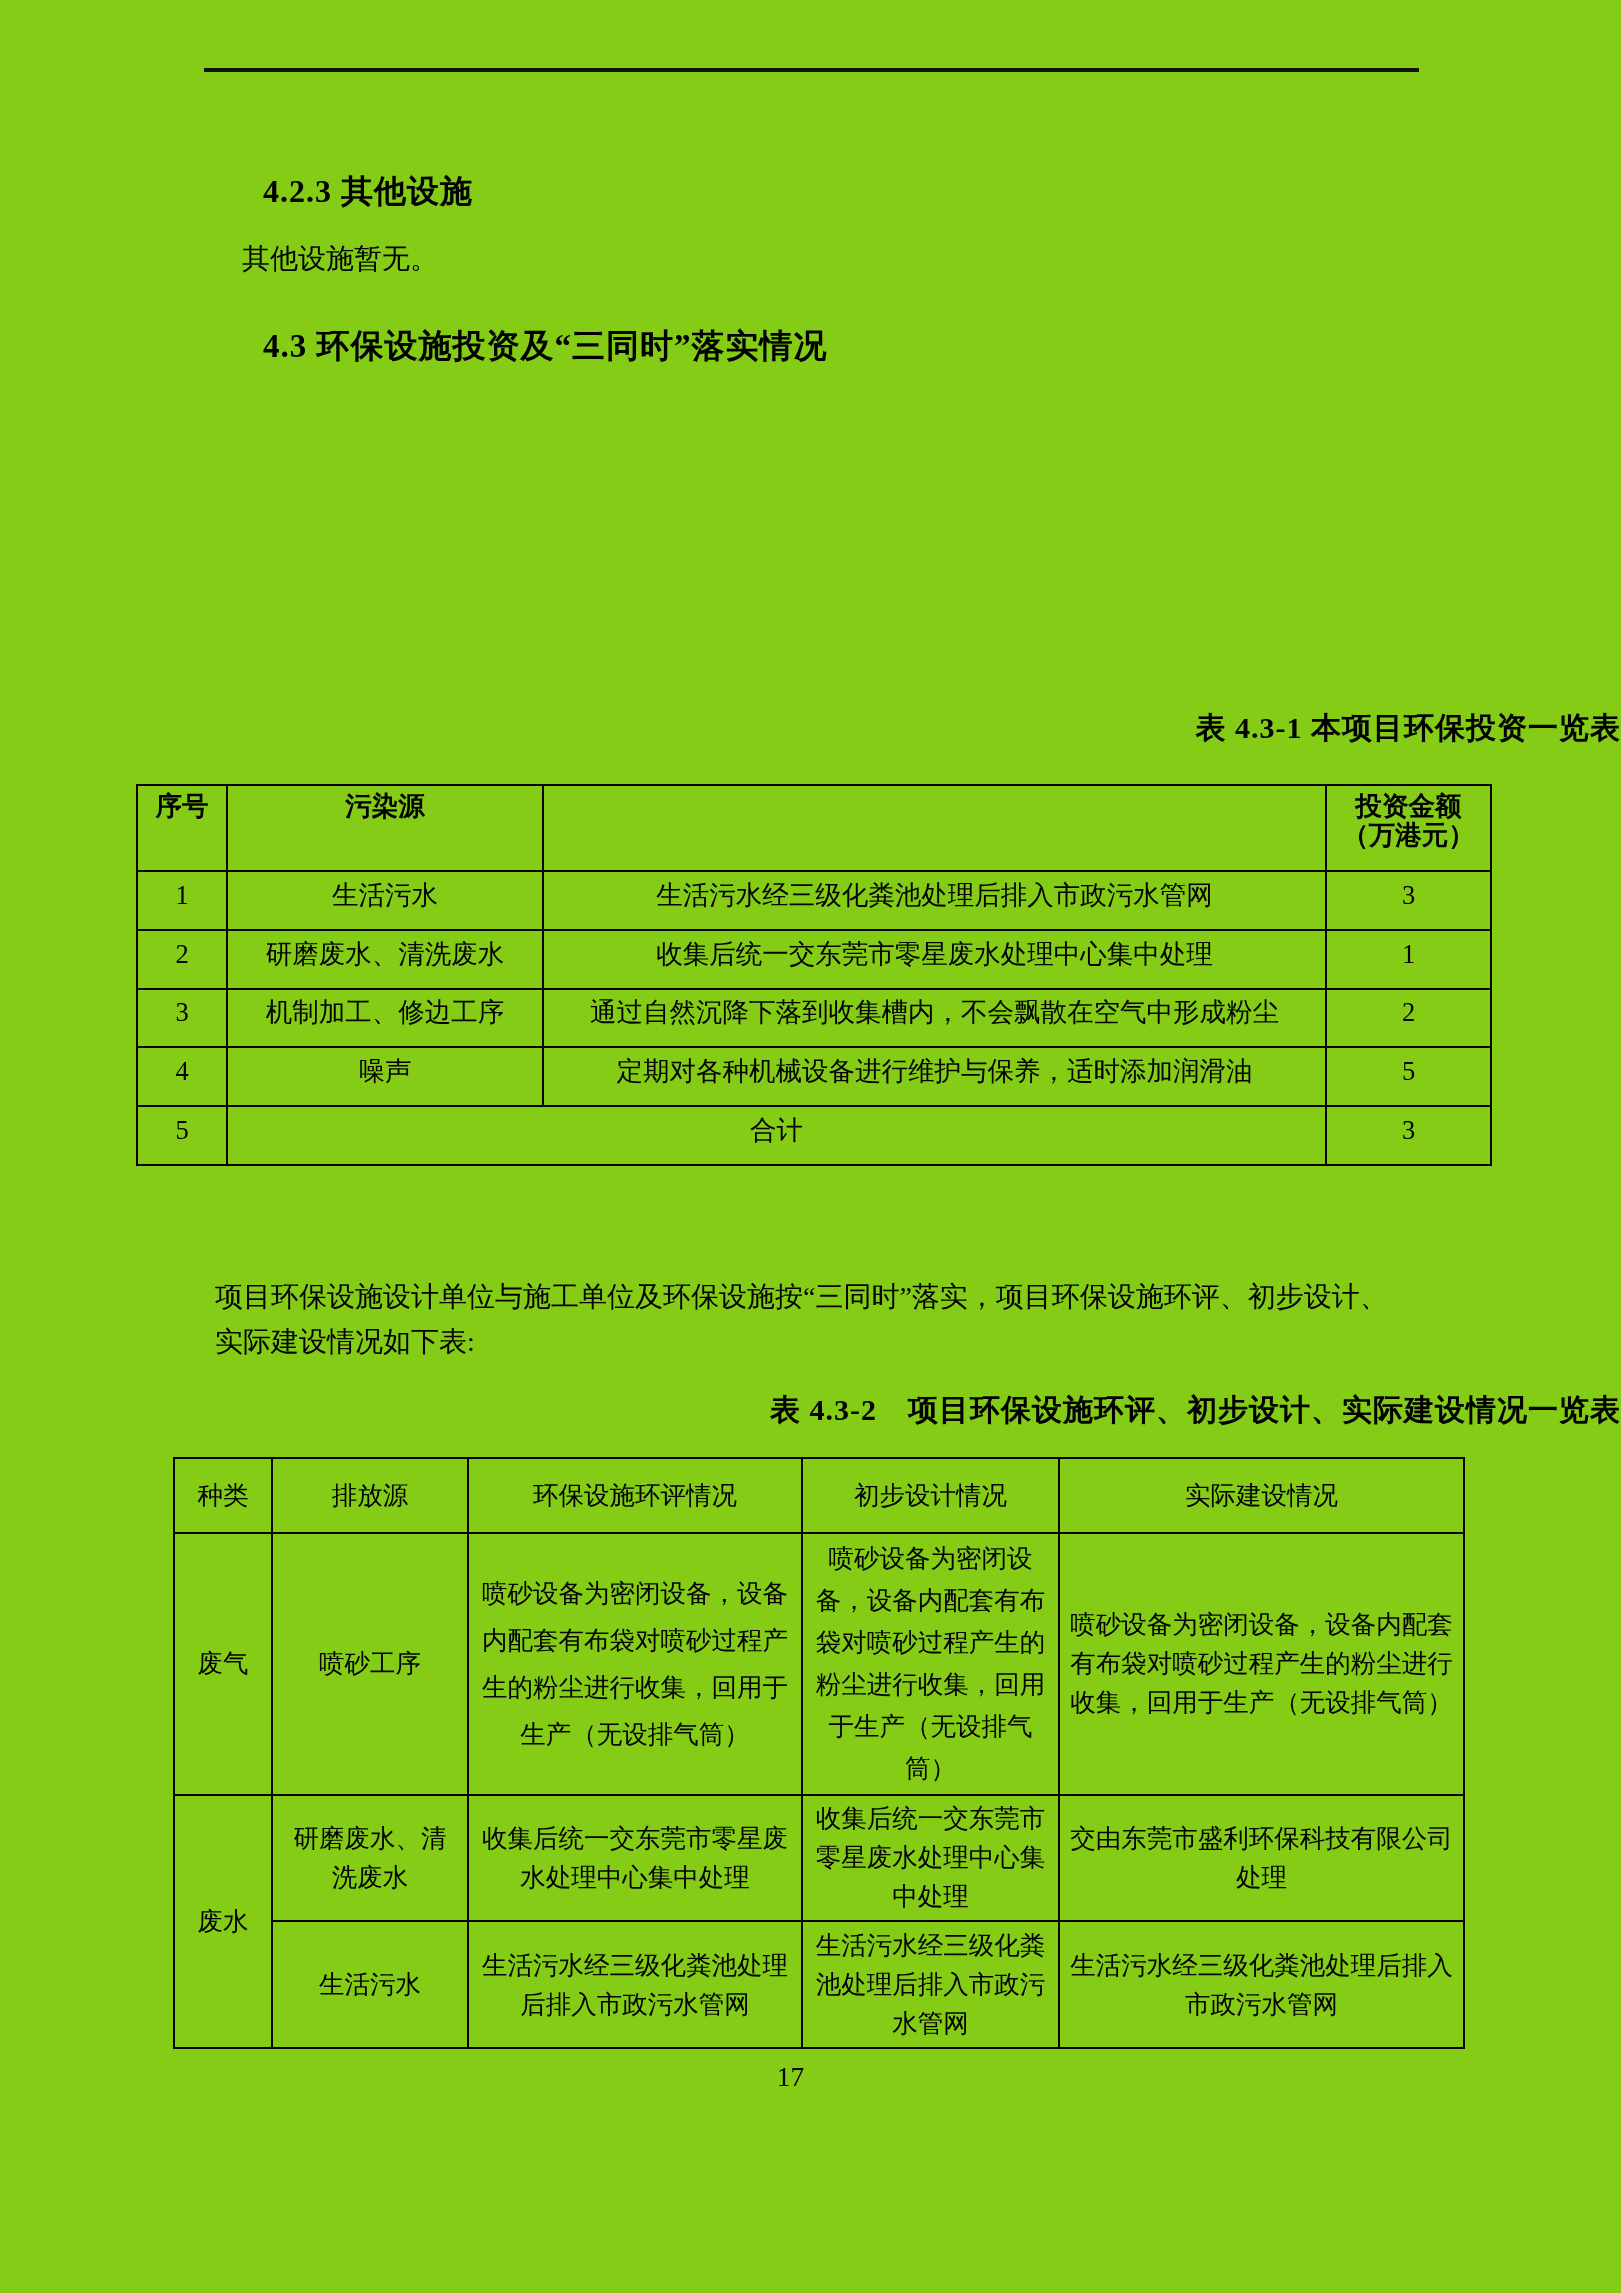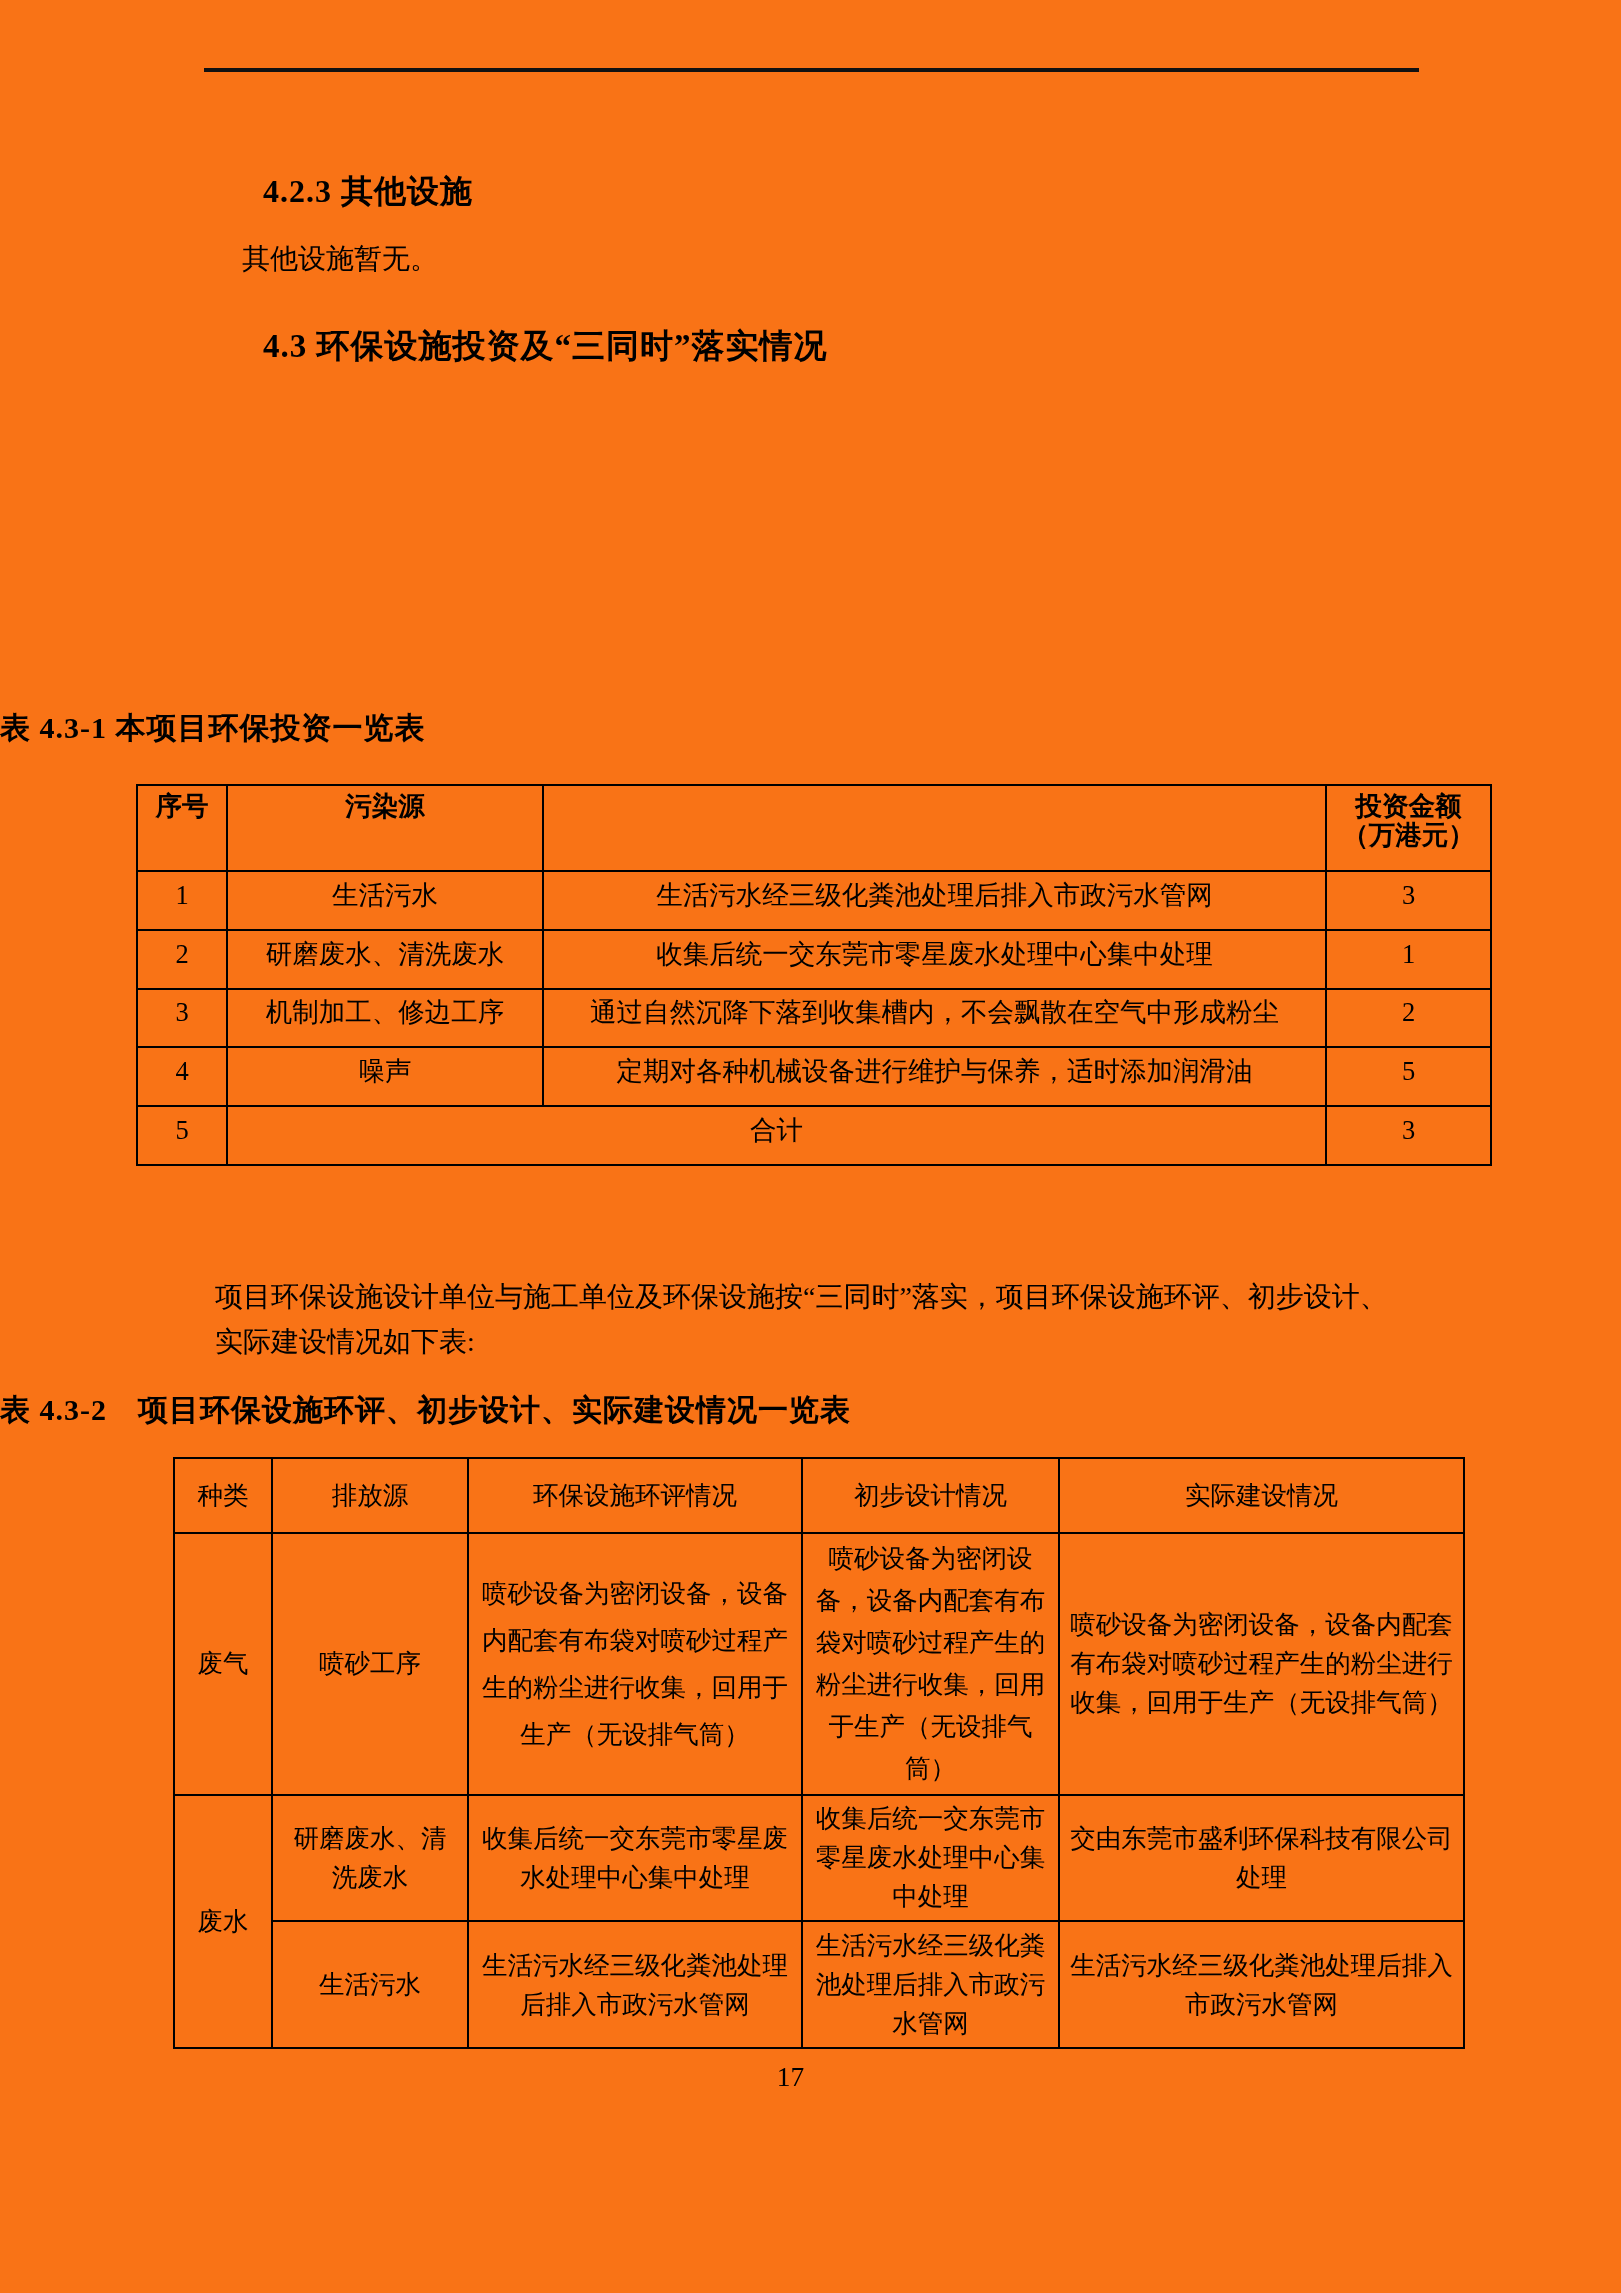--- a/index.html
+++ b/index.html
@@ -1,39 +1,39 @@
 <!DOCTYPE html>
 <html><head>
 <meta charset="utf-8">
 <style>
   html, body { margin: 0; padding: 0; background: #ffffff; }
   body {
     width: 1621px; height: 2294px;
     font-family: "Liberation Serif", "DejaVu Serif", serif;
     color: #000;
   }
-  .page { position: relative; width: 1621px; height: 2294px; background: #f97316; overflow: hidden; }
+  .page { position: relative; width: 1621px; height: 2294px; background: #84cc16; overflow: hidden; }
 
   .top-rule { position: absolute; left: 204px; top: 68px; width: 1215px; height: 3.9px; background: #111; }
 
   .h423 {
     position: absolute; left: 263px; top: 173px; margin: 0;
     font-size: 32px; font-weight: bold; line-height: 1.15; letter-spacing: 1px;
   }
   .b423 {
     position: absolute; left: 242px; top: 242px; margin: 0;
     font-size: 28px; line-height: 1.2;
   }
   .h43 {
     position: absolute; left: 263px; top: 328px; margin: 0;
     font-size: 33px; font-weight: bold; line-height: 1.15; letter-spacing: 1px;
   }
 
   .t1-title, .t2-title {
-    position: absolute; left: 0; width: 1621px; text-align: left;
+    position: absolute; left: 0; width: 1621px; text-align: right;
     font-size: 30px; font-weight: bold; letter-spacing: 1px;
   }
   .t1-title { top: 708px; }
   .t2-title { top: 1390px; }
 
   table { border-collapse: collapse; table-layout: fixed; position: absolute; }
   td { overflow: hidden; }
 
   
   .t1 { left: 136px; top: 784px; width: 1354px; }

